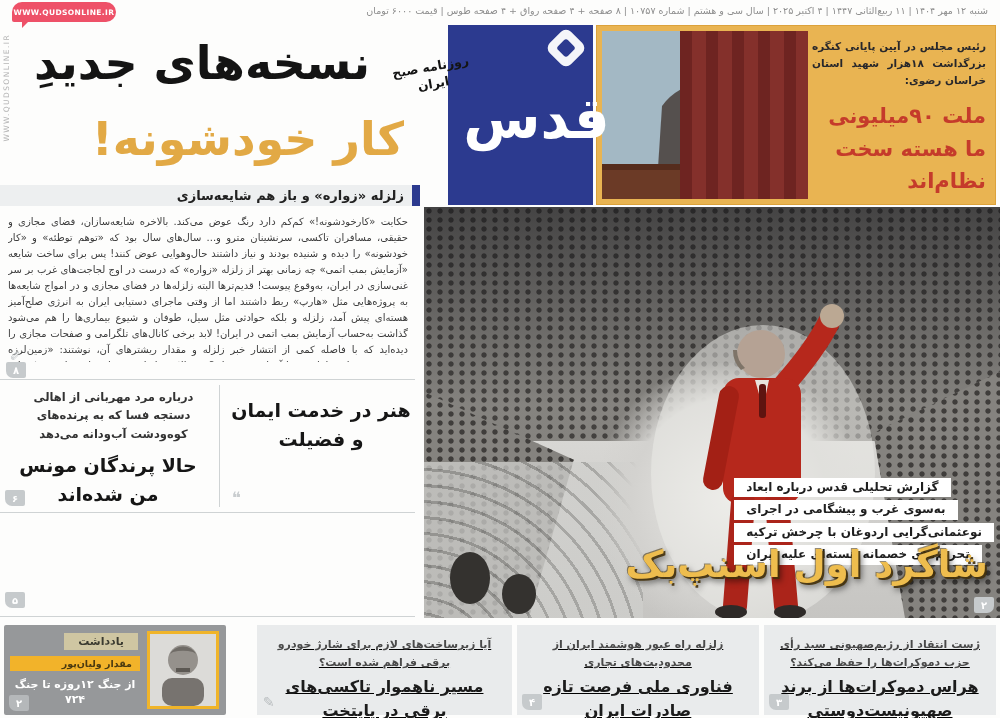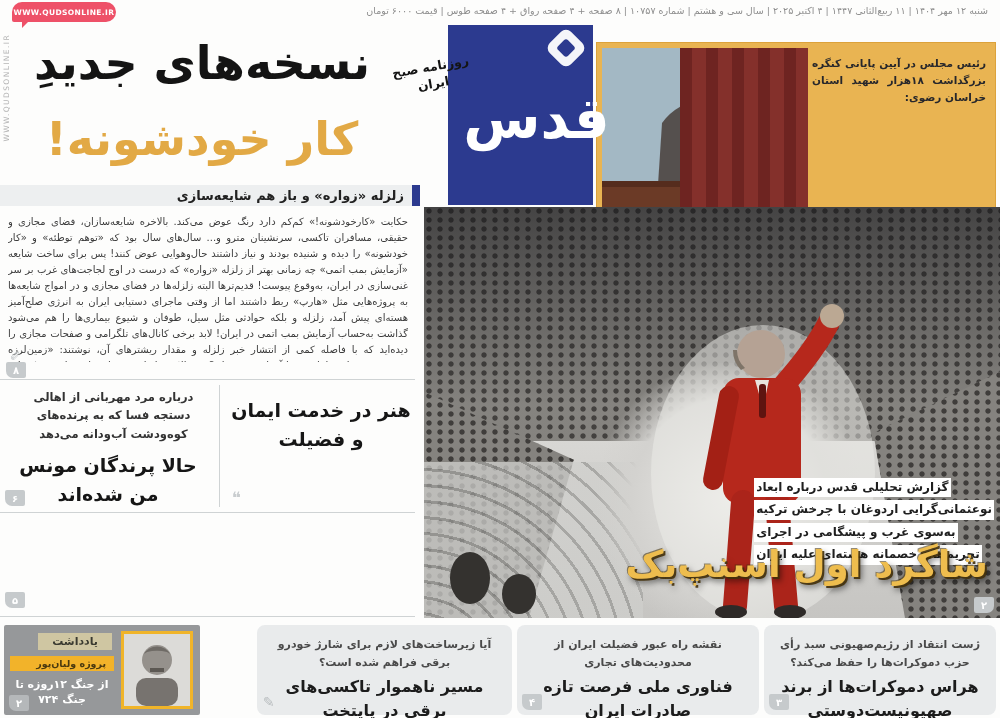--- a/index.html
+++ b/index.html
@@ -12,40 +12,40 @@
   #bubble{position:absolute;top:2px;left:12px;width:104px;height:20px;background:#ee5168;
           border-radius:10px 10px 10px 2px;color:#fff;font-size:7.5px;font-weight:bold;
           display:flex;align-items:center;justify-content:center;letter-spacing:.4px;direction:ltr;}
   #bubble:after{content:"";position:absolute;left:10px;bottom:-6px;border:5px solid transparent;
           border-top-color:#ee5168;border-left-color:#ee5168;}
   #site-vert{position:absolute;top:34px;left:2px;writing-mode:vertical-rl;transform:rotate(180deg);
           font-size:7.5px;color:#b3b3b3;letter-spacing:1.4px;direction:ltr;}
 
   
   #topbox{position:absolute;top:25px;left:596px;width:400px;height:180px;background:#e9b452;
-          border:1px solid #dca23b;margin-top:17px;}
+          border:1px solid #dca23b;}
   #topbox-photo{position:absolute;top:5px;left:5px;width:206px;height:168px;overflow:hidden;background:#a3b8c4;}
   #curtain{position:absolute;top:0;right:0;width:62%;height:100%;
           background:repeating-linear-gradient(90deg,#6e2421 0 12px,#84302b 12px 26px);}
   #topbox-text{position:absolute;top:12px;right:9px;width:174px;}
   #topbox-kicker{font-size:10.5px;font-weight:bold;color:#27272b;line-height:1.6;text-align:justify;}
   #topbox-headline{margin-top:12px;font-size:21px;font-weight:900;color:#c53b2b;line-height:1.55;text-align:right;}
 
   #logo{position:absolute;top:25px;left:448px;width:145px;height:180px;background:#2c3a8f;
         display:flex;align-items:center;justify-content:center;}
   #logo:before{content:"";position:absolute;top:8px;right:12px;width:30px;height:30px;background:#fff;
         transform:rotate(45deg);border-radius:7px;opacity:.95;}
   #logo:after{content:"";position:absolute;top:16px;right:20px;width:14px;height:14px;background:#2c3a8f;
         transform:rotate(45deg);border-radius:3px;}
   #logo-title{color:#fff;font-size:56px;font-weight:900;line-height:1;transform:translateY(4px);margin-left:32px;}
   #logo-sub{position:absolute;top:34px;left:-56px;width:80px;text-align:center;font-size:12.5px;
         font-weight:900;color:#141414;transform:rotate(-10deg);line-height:1.35;}
 
   #hl1{position:absolute;top:36px;left:0;width:404px;text-align:center;font-size:46px;font-weight:900;color:#141414;}
-  #hl2{position:absolute;top:112px;left:0;width:404px;text-align:center;font-size:46px;font-weight:900;color:#e2a945;}
+  #hl2{position:absolute;top:112px;left:0;width:404px;font-size:46px;font-weight:900;color:#e2a945;}
 
   #subtitle-bar{position:absolute;top:185px;left:0;width:420px;height:21px;background:#edeff0;}
   #subtitle-bar:before{content:"";position:absolute;right:0;top:0;width:8px;height:100%;background:#2c3a8f;}
   #subtitle-text{position:absolute;right:16px;top:0;line-height:21px;font-size:13px;font-weight:bold;color:#222;}
 
   
   #lead-body{position:absolute;top:214px;left:8px;width:400px;height:148px;overflow:hidden;
         font-size:10px;line-height:1.6;color:#3c3c3c;text-align:justify;}
   .pen-icon{position:absolute;color:#c3c7c9;font-size:13px;transform:rotate(-90deg);}
   #lead-pen{top:348px;left:10px;}
@@ -84,37 +84,37 @@
   #crowd-left{top:45%;bottom:0;left:0;width:26%;clip-path:polygon(0 0,100% 30%,70% 100%,0 100%);}
   #crowd-right{top:40%;bottom:0;right:0;width:22%;clip-path:polygon(0 25%,100% 0,100% 100%,25% 100%);}
   #benches{position:absolute;left:-8%;bottom:-14%;width:46%;height:52%;opacity:.75;
         background:repeating-radial-gradient(circle at 15% 100%,#cfcfcc 0 13px,#9a9a97 13px 16px);}
   #aisle{position:absolute;left:30%;top:38%;width:46%;height:66%;
         background:radial-gradient(ellipse,#ecebe8 0%,#d3d2cf 52%,rgba(211,210,207,0) 72%);}
   .photog{position:absolute;border-radius:50%;background:#34322f;}
 
   #photo-caption{position:absolute;top:271px;right:6px;display:flex;flex-direction:column;
         align-items:flex-end;gap:3px;}
-  .cap-line{background:#ffffff;padding:1px 2px;font-size:12px;font-weight:bold;color:#1f1f1f;line-height:1.45;}
+  .cap-line{background:#ffffff;padding:1px 12px;font-size:12px;font-weight:bold;color:#1f1f1f;line-height:1.45;}
   #photo-headline{position:absolute;top:336px;right:12px;font-size:37px;font-weight:900;color:#eebd4e;
         text-shadow:2px 2px 0 rgba(66,48,10,.9),-1px -1px 0 rgba(66,48,10,.55),3px 4px 6px rgba(0,0,0,.55);}
   #badge-photo{bottom:5px;right:6px;border-radius:2px 2px 7px 2px;}
 
   
-  .bbox{position:absolute;top:625px;height:90px;background:#e9ebec;border-radius:8px;text-align:center;}
+  .bbox{position:absolute;top:625px;height:90px;background:#e9ebec;border-radius:0;text-align:center;text-decoration:underline;}
   .bbox .kicker{margin-top:11px;font-size:11px;font-weight:bold;color:#4a4a4a;line-height:1.65;padding:0 12px;}
   .bbox .headline{margin-top:3px;font-size:16px;font-weight:900;color:#1c1c1c;line-height:1.5;padding:0 8px;}
   #bb-democrats{left:764px;width:232px;}
   #bb-tech{left:517px;width:242px;}
   #bb-taxi{left:257px;width:255px;}
   #badge-tech{top:694px;left:522px;}
   #badge-democrats{top:694px;left:769px;}
   #icon-taxi-pen{top:694px;left:263px;position:absolute;color:#b9bdbf;font-size:14px;}
 
-  #bb-note{position:absolute;top:625px;left:4px;width:196px;height:90px;background:#96989a;border-radius:2px;}
+  #bb-note{position:absolute;top:625px;left:4px;width:222px;height:90px;background:#96989a;border-radius:2px;}
   #note-portrait{position:absolute;top:6px;right:7px;width:72px;height:78px;background:#dcdbd8;
         border:3px solid #f0b429;overflow:hidden;}
   #note-label{position:absolute;top:8px;right:88px;background:#cfc6a2;color:#3a3a30;font-size:11px;
         font-weight:bold;padding:2px 14px;}
   #note-author{position:absolute;top:31px;right:86px;left:6px;height:15px;background:#f2b32a;
         color:#4a3a10;font-size:9.5px;font-weight:bold;line-height:15px;padding-right:8px;text-align:right;}
   #note-headline{position:absolute;top:52px;right:86px;left:6px;color:#fff;font-size:11px;
         font-weight:900;line-height:1.4;text-align:center;}
   #badge-note{top:695px;left:9px;background:#b5b8ba;}
 </style>
@@ -140,20 +140,21 @@
         <path d="M83,44 a20,20 0 0 0 36,0 l-2,14 a17,10 0 0 1 -32,0 Z" fill="#d8d5d0"></path>
         <rect x="86" y="33" width="30" height="4" rx="2" fill="#3a3a3a"></rect>
         <path d="M95,135 L102,103" stroke="#222" stroke-width="3"></path>
         <circle cx="103" cy="101" r="4" fill="#222"></circle>
         <rect x="0" y="133" width="206" height="6" fill="#552c1d"></rect>
         <rect x="0" y="139" width="206" height="29" fill="#6b3a26"></rect>
       </svg>
     </div>
     <div id="topbox-text">
       <div id="topbox-kicker">رئیس مجلس در آیین پایانی کنگره بزرگداشت ۱۸هزار شهید استان خراسان رضوی:</div>
+      <div id="topbox-headline">ملت ۹۰میلیونی ما هسته سخت نظام‌اند</div>
     </div>
   </div>
 
   <div id="logo">
     <div id="logo-title">قدس</div>
     <div id="logo-sub">
       <div>روزنامه صبح</div>
       <div>ایران</div>
     </div>
   </div>
@@ -206,51 +207,51 @@
       <polygon points="112,92 126,92 120,120" fill="#e8e4de"></polygon>
       <rect x="116" y="96" width="7" height="34" rx="3" fill="#5e1410"></rect>
       <path d="M86,108 L70,192" stroke="#a32015" stroke-width="20" stroke-linecap="round"></path>
       <path d="M100,214 L92,318" stroke="#ab241a" stroke-width="24" stroke-linecap="round"></path>
       <path d="M134,214 L143,318" stroke="#ab241a" stroke-width="24" stroke-linecap="round"></path>
       <ellipse cx="88" cy="324" rx="16" ry="7" fill="#2e2a28"></ellipse>
       <ellipse cx="147" cy="324" rx="16" ry="7" fill="#2e2a28"></ellipse>
     </svg>
     <div id="photo-caption">
       <span class="cap-line">گزارش تحلیلی قدس درباره ابعاد</span>
+      <span class="cap-line">به‌سوی غرب و پیشگامی در اجرای</span>
       <span class="cap-line">نوعثمانی‌گرایی اردوغان با چرخش ترکیه</span>
-      <span class="cap-line">به‌سوی غرب و پیشگامی در اجرای</span>
       <span class="cap-line">تحریم‌های خصمانه هسته‌ای علیه ایران</span>
     </div>
     <div id="photo-headline">شاگرد اول اسنپ‌بک</div>
     <div id="badge-photo" class="badge">۲</div>
   </div>
 
   <div id="bb-note">
     <div id="note-portrait">
       <svg width="66" height="72" viewBox="0 0 66 72">
         <circle cx="33" cy="26" r="15" fill="#95918c"></circle>
         <path d="M20,20 a15,15 0 0 1 26,0 l-3,-2 a20,8 0 0 0 -20,0 Z" fill="#6f6b66"></path>
         <rect x="12" y="44" width="42" height="28" rx="10" fill="#77736f"></rect>
         <rect x="26" y="34" width="14" height="4" fill="#5c5853"></rect>
       </svg>
     </div>
     <div id="note-label">یادداشت</div>
-    <div id="note-author">پروژه ولیان‌پور</div>
+    <div id="note-author">مقدار ولیان‌پور</div>
     <div id="note-headline">از جنگ ۱۲روزه تا جنگ ۷۲۴</div>
   </div>
   <div id="badge-note" class="badge">۲</div>
 
   <div id="bb-taxi" class="bbox">
     <div class="kicker">آیا زیرساخت‌های لازم برای شارژ خودرو برقی فراهم شده است؟</div>
     <div class="headline">مسیر ناهموار تاکسی‌های برقی در پایتخت</div>
   </div>
   <span id="icon-taxi-pen">✎</span>
 
   <div id="bb-tech" class="bbox">
-    <div class="kicker">نقشه راه عبور فضیلت ایران از محدودیت‌های تجاری</div>
+    <div class="kicker">زلزله راه عبور هوشمند ایران از محدودیت‌های تجاری</div>
     <div class="headline">فناوری ملی فرصت تازه صادرات ایران</div>
   </div>
   <div id="badge-tech" class="badge">۴</div>
 
   <div id="bb-democrats" class="bbox">
     <div class="kicker">ژست انتقاد از رژیم‌صهیونی سبد رأی حزب دموکرات‌ها را حفظ می‌کند؟</div>
     <div class="headline">هراس دموکرات‌ها از برند صهیونیست‌دوستی</div>
   </div>
   <div id="badge-democrats" class="badge">۳</div>
 

